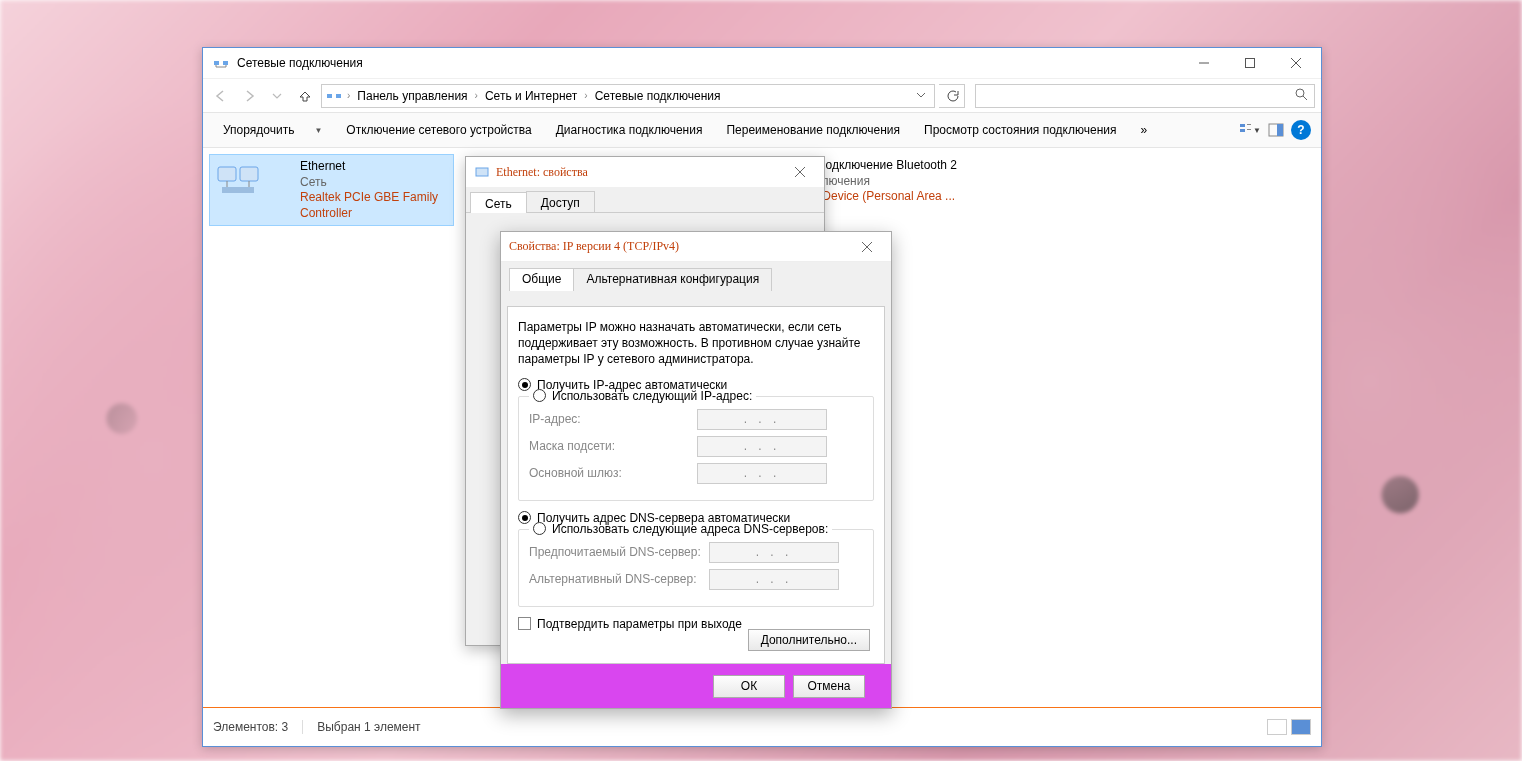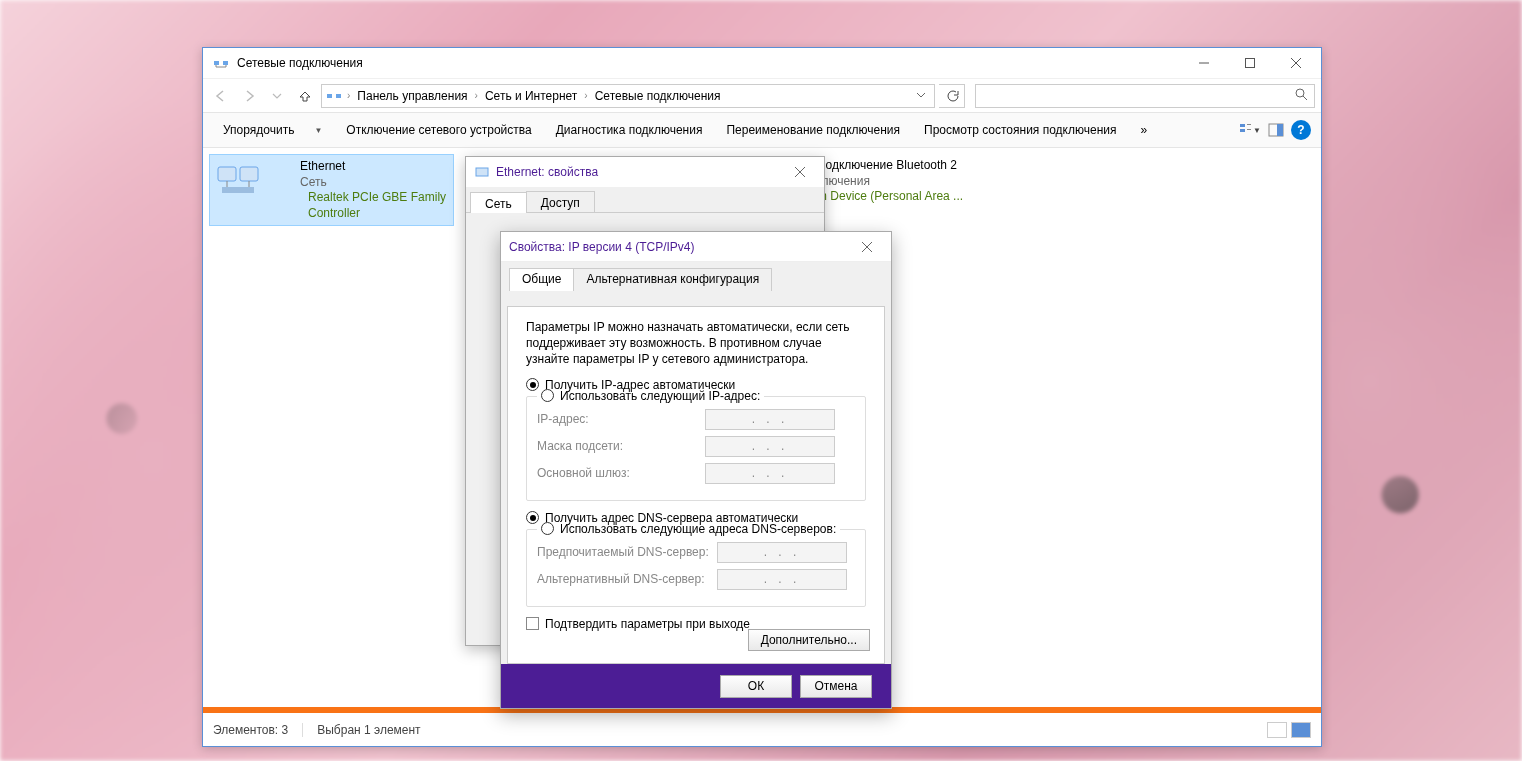--- a/index.html
+++ b/index.html
@@ -47,61 +47,61 @@
   .tool-icon { width: 22px; height: 22px; display: flex; align-items: center; justify-content: center; color: #444; }
   .tool-help { width: 20px; height: 20px; border-radius: 50%; background: #0078d7; color: #fff; display: flex; align-items: center; justify-content: center; font-size: 12px; font-weight: bold; }
 
   .content-area { flex: 1; background: #fff; position: relative; overflow: hidden; }
   .conn-item { position: absolute; display: flex; gap: 8px; padding: 4px 6px; width: 245px; }
   .conn-item.selected { background: #cce8ff; border: 1px solid #99d1ff; gap: 40px; }
   .conn-icon { width: 44px; height: 40px; flex-shrink: 0; }
   .conn-text { display: flex; flex-direction: column; font-size: 12px; line-height: 1.3; }
   .conn-text .line1 { color: #000; }
   .conn-text .line2 { color: #666; }
-  .conn-text .line3 { color: #4d7c0f; margin-left: 8px; }
-
-  .statusbar { height: 39px; border-top: 6px solid #f97316; display: flex; align-items: center; padding: 0 10px; font-size: 12px; color: #444; gap: 8px; }
+  .conn-text .line3 { color: #c2410c; }
+
+  .statusbar { height: 39px; border-top: 1px solid #f97316; display: flex; align-items: center; padding: 0 10px; font-size: 12px; color: #444; gap: 8px; }
   .statusbar .sep { width: 1px; height: 14px; background: #ddd; margin: 0 6px; }
   .statusbar .vicons { margin-left: auto; display: flex; gap: 4px; }
   .sview { width: 20px; height: 16px; border: 1px solid #ccc; }
 
   
   .dlg1 { position: absolute; left: 465px; top: 156px; width: 360px; height: 490px;
           background: #fff; border: 1px solid #aaa; box-shadow: 0 4px 14px rgba(0,0,0,.25); }
   .dlg-title { height: 30px; display: flex; align-items: center; padding: 0 8px; background: #fff; }
   .dlg-title .d-icon { width: 16px; height: 16px; margin-right: 6px; }
-  .dlg-title .d-text { flex: 1; color: #4c1d95; font-size: 12px; }
+  .dlg-title .d-text { flex: 1; color: #c2410c; font-size: 12px; font-family: Liberation Serif, serif; }
   .dlg-title .d-close { width: 32px; height: 24px; display: flex; align-items: center; justify-content: center; color: #666; }
   .dlg-tabs { height: 26px; display: flex; border-bottom: 1px solid #ccc; background: #f0f0f0; padding: 4px 4px 0 4px; gap: 0; }
   .dlg-tab { padding: 4px 14px 3px; border: 1px solid #ccc; border-bottom: none; background: #f0f0f0; font-size: 12px; margin-right: -1px; }
   .dlg-tab.active { background: #fff; position: relative; top: 1px; }
   .dlg-body { padding: 10px; background: #f0f0f0; height: calc(100% - 56px); }
 
   
   .dlg2 { position: absolute; left: 500px; top: 231px; width: 392px; height: 478px;
           background: #fff; border: 1px solid #aaa; box-shadow: 0 6px 18px rgba(0,0,0,.3);
           display: flex; flex-direction: column; }
   .dlg2 .dlg-title { background: #fff; border-bottom: 1px solid #eee; }
   .dlg2-body { flex: 1; background: #f0f0f0; padding: 6px 6px 0 6px; display: flex; flex-direction: column; gap: 16px; }
   .tabs2 { height: 23px; display: flex; padding-left: 2px; }
   .tab2 { padding: 3px 12px; border: 1px solid #ccc; border-bottom: none; background: #f0f0f0; font-size: 12px; margin-right: -1px; }
   .tab2.active { background: #fff; position: relative; z-index: 2; }
-  .tab-panel { flex: 1; background: #fff; border: 1px solid #ccc; margin-top: -1px; padding: 12px 18px; font-size: 12px; position: relative; z-index: 1; }
+  .tab-panel { flex: 1; background: #fff; border: 1px solid #ccc; margin-top: -1px; padding: 12px 10px; font-size: 12px; position: relative; z-index: 1; }
   .infotext { color: #000; line-height: 1.35; margin-bottom: 10px; }
   .radio-row { display: flex; align-items: center; gap: 6px; margin: 4px 0; color: #000; }
   .radio { width: 13px; height: 13px; border: 1px solid #333; border-radius: 50%; display: inline-flex; align-items: center; justify-content: center; flex-shrink: 0; }
   .radio.checked::after { content: ""; width: 6px; height: 6px; background: #000; border-radius: 50%; }
   .fieldset { border: 1px solid #ddd; border-radius: 2px; padding: 6px 10px 10px; margin: 2px 0 10px; }
   .field-row { display: flex; align-items: center; margin: 6px 0; }
   .field-label { width: 168px; color: #888; }
   .ip-input { width: 130px; height: 21px; border: 1px solid #ccc; background: #f4f4f4; color: #888; text-align: center; letter-spacing: 4px; display: flex; align-items: center; justify-content: center; }
   .checkbox-row { display: flex; align-items: center; gap: 6px; margin-top: 6px; }
   .cbox { width: 13px; height: 13px; border: 1px solid #888; background: #fff; }
   .adv-btn { position: absolute; right: 14px; bottom: 12px; padding: 3px 12px; border: 1px solid #aaa; background: linear-gradient(#fefefe,#e9e9e9); font-size: 12px; }
-  .dlg2-footer { height: 44px; display: flex; justify-content: flex-end; align-items: center; gap: 8px; padding: 0 19px; background: #4c1d95; }
+  .dlg2-footer { height: 44px; display: flex; justify-content: flex-end; align-items: center; gap: 8px; padding: 0 26px; background: #d946ef; }
   .btn { width: 72px; height: 23px; border: 1px solid #aaa; background: linear-gradient(#fefefe,#e9e9e9); font-size: 12px; display: flex; align-items: center; justify-content: center; }
 </style>
 </head>
 <body>
 
 <div class="desktop-bg"></div>
 
 <div class="explorer-window">
   <div class="titlebar">
     <span class="t-icon">

